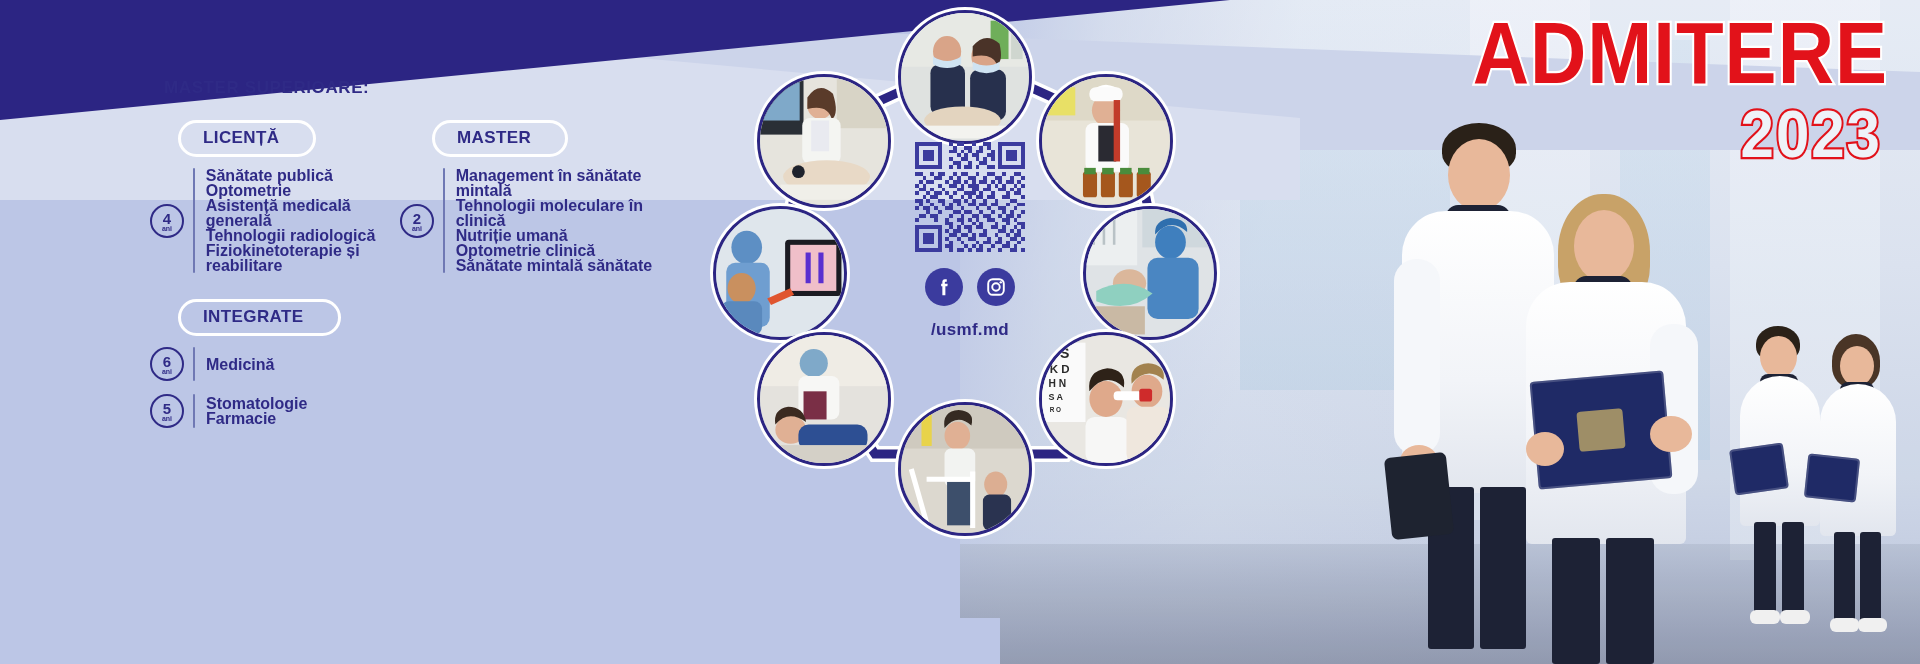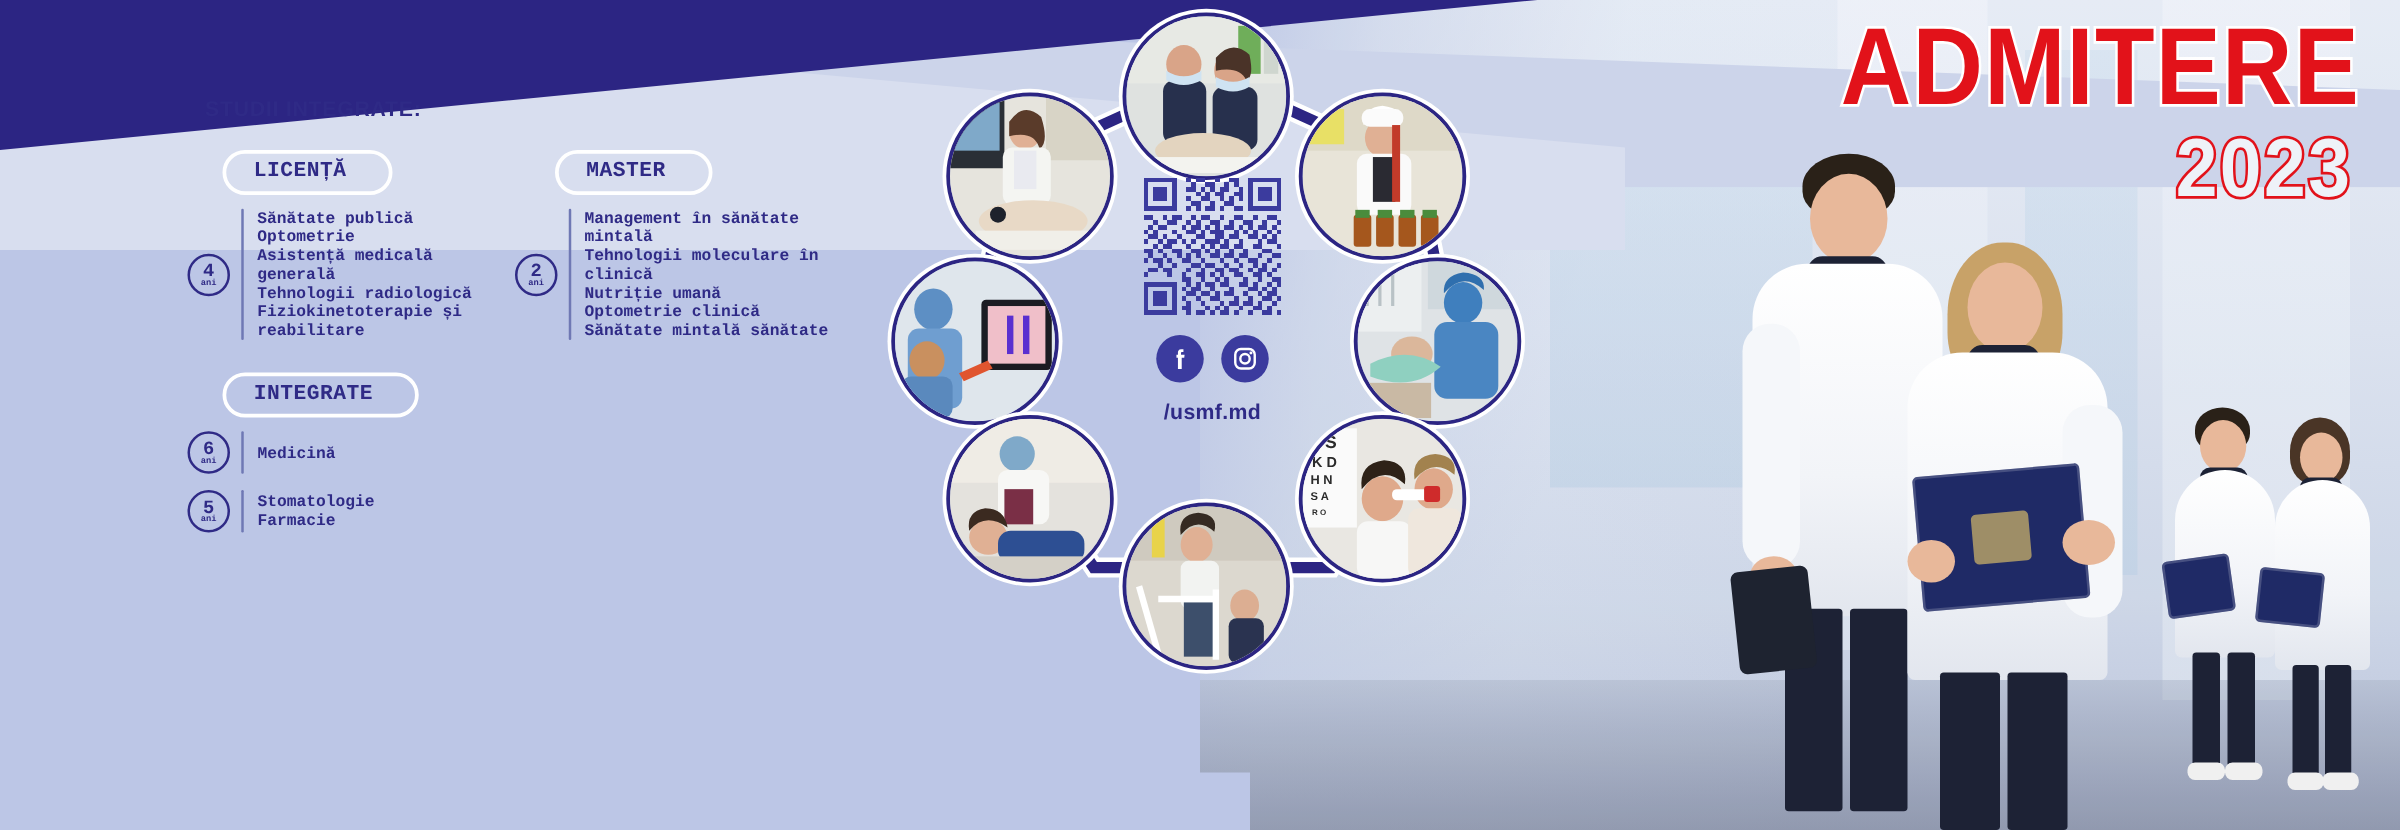--- a/index.html
+++ b/index.html
@@ -48,21 +48,21 @@
     position:absolute;left:0;bottom:0;width:1000px;height:46px;
     background:#bcc6e6;
   }
 
   
   .studies{position:absolute;left:150px;top:78px;width:600px;}
   .studies-title{
     font-size:17px;font-weight:bold;color:#2f2a86;letter-spacing:.6px;
     margin:0 0 22px 14px;
   }
-  .cols{display:flex;gap:12px;font-family:Liberation Mono, monospace;}
+  .cols{display:flex;gap:0;}
   .col-left{width:250px;}
   .col-right{width:260px;}
 
   .pill{
     display:inline-flex;align-items:center;justify-content:flex-start;
     border:3px solid #ffffff;border-radius:22px;
     padding:5px 34px 6px 22px;
     color:#2f2a86;font-weight:bold;font-size:17px;letter-spacing:.4px;
     margin-left:28px;
   }
@@ -73,21 +73,21 @@
     width:30px;height:30px;border-radius:50%;
     border:2.5px solid #2f2a86;color:#2f2a86;
     display:flex;flex-direction:column;align-items:center;justify-content:center;
     line-height:1;flex:0 0 auto;margin-right:9px;
   }
   .yearbadge .num{font-size:15px;font-weight:bold;margin-top:1px;}
   .yearbadge .lbl{font-size:7px;font-weight:bold;margin-top:-1px;}
   .divider{width:2px;background:#6f78b4;align-self:stretch;margin-right:11px;border-radius:2px;}
   .proglist{list-style:none;margin:0;padding:0;}
   .proglist li{
-    color:#2f2a86;font-weight:bold;font-size:13px;line-height:15px;
+    color:#2f2a86;font-weight:bold;font-size:16px;line-height:15px;
     white-space:pre-line;
   }
   .sp-integrate{margin-top:26px;}
   .sp-small{margin-top:13px;}
 
   
   .ring-wrap{position:absolute;left:735px;top:2px;width:470px;height:560px;}
   .ring-svg{position:absolute;inset:0;}
   .circ{
     position:absolute;border-radius:50%;
@@ -153,21 +153,21 @@
     <div class="hall-pillar p1"></div>
     <div class="hall-pillar p2"></div>
     <div class="hall-floor"></div>
   </div>
   <div class="bg-midband"></div>
   <div class="bg-lightband"></div>
   <div class="bg-navy-tri"></div>
   <div class="bg-dark-strip"></div>
 
   <div class="studies">
-    <div class="studies-title">STUDII INTEGRATE:</div>
+    <div class="studies-title">MASTER SUPERIOARE:</div>
 
     <div class="cols">
 
       <div class="col-left">
 
         <div class="pill">
           <span>LICENȚĂ</span>
         </div>
         <div class="group">
           <div class="yearbadge">

